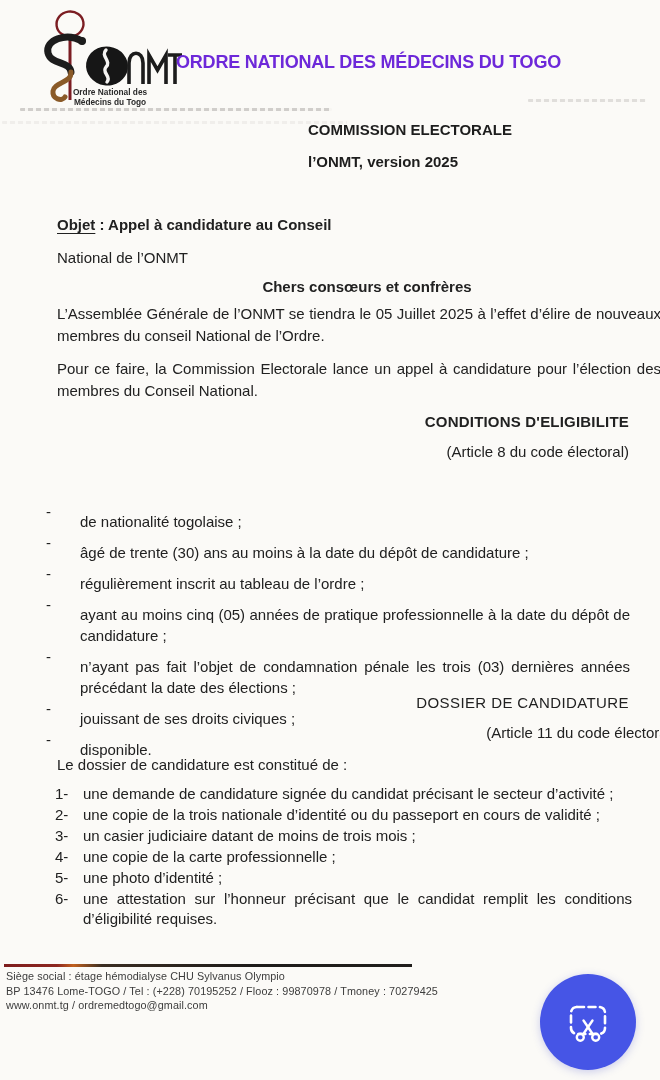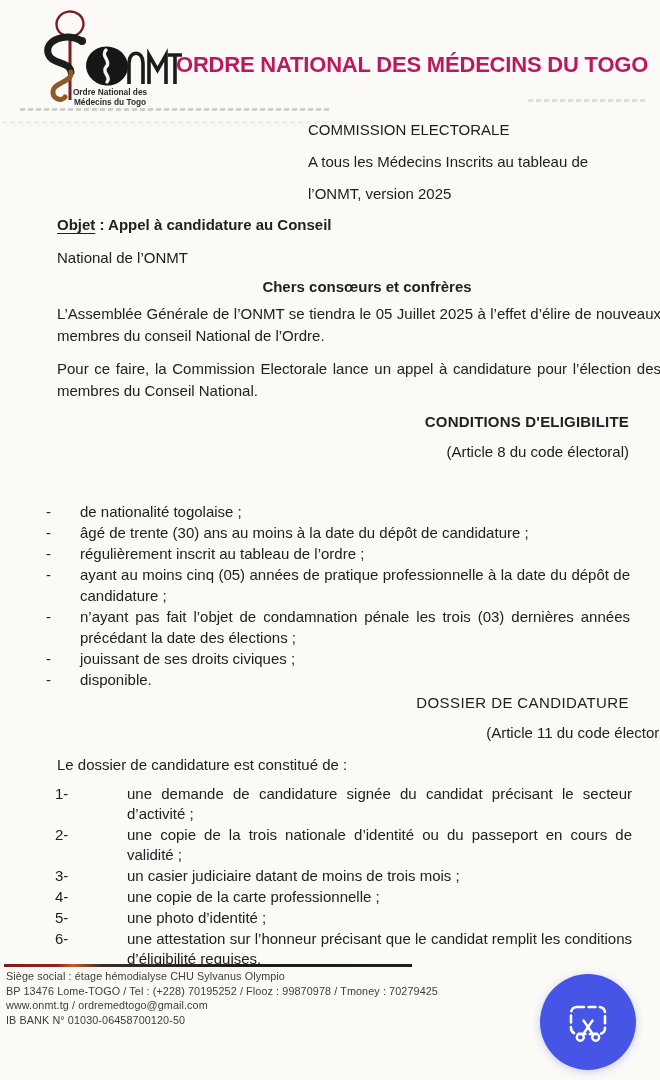--- a/index.html
+++ b/index.html
@@ -9,32 +9,32 @@
     font-family:"Liberation Sans",sans-serif;
     color:#212121;
     position:relative;
   }
   #page{position:relative;width:660px;height:1080px;}
 
   
   .logo{position:absolute;left:12px;top:6px;width:170px;height:102px;}
   .doc-title{
     position:absolute;left:176px;top:52px;white-space:nowrap;
-    font-size:22px;font-weight:bold;letter-spacing:-0.2px;color:#be185d;
+    font-size:18px;font-weight:bold;letter-spacing:-0.2px;color:#6d28d9;
   }
   .tiny-strip{position:absolute;height:3px;border-radius:1px;
     background:repeating-linear-gradient(90deg,rgba(110,105,100,.55) 0 5px,rgba(190,185,180,.12) 5px 8px);
     filter:blur(.4px);}
   .strip1{left:20px;top:108px;width:312px;opacity:.55;}
   .strip2{left:528px;top:99px;width:118px;opacity:.35;}
   .strip3{left:2px;top:121px;width:345px;opacity:.14;}
 
   
   .commission{position:absolute;left:308px;top:114px;width:350px;}
-  .commission div{font-weight:normal;font-size:15px;line-height:32px;white-space:nowrap;color:#1d1d1d;}
+  .commission div{font-weight:bold;font-size:15px;line-height:32px;white-space:nowrap;color:#1d1d1d;}
 
   
   .blk{position:absolute;font-size:15px;line-height:21.5px;color:#212121;margin-left:29px;}
   .objet{left:28px;top:215px;width:620px;}
   .objet .l1{font-weight:bold;line-height:20px;}
   .objet .l1 .u{text-decoration:underline;text-underline-offset:3px;}
   .objet .l2{margin-top:13px;line-height:20px;}
   .salutation{left:8px;top:276px;width:660px;text-align:center;font-weight:bold;}
   .para{left:28px;width:604px;text-align:justify;}
   .p1{top:303px;} .p2{top:358px;}
@@ -43,26 +43,26 @@
   .cond-sub{top:441px;}
   .cond-intro{left:28px;top:473px;width:604px;}
   .dossier-title{top:692px;letter-spacing:.4px;}
   .dossier-sub{top:722px;padding-left:47px;}
   .dossier-intro{left:28px;top:754px;width:604px;}
 
   
   ul.bullets{position:absolute;left:46px;top:501px;width:586px;margin:0;padding:0;list-style:none;}
   ul.bullets li{display:flex;font-size:15px;line-height:21px;}
   ul.bullets .b-marker{width:34px;flex:0 0 34px;}
-  ul.bullets .b-text{width:550px;text-align:justify;}
+  ul.bullets .b-text{width:550px;text-align:justify;margin-top:10px;}
 
   ol.dossier{position:absolute;left:55px;top:784px;width:577px;margin:0;padding:0;list-style:none;}
   ol.dossier li{display:flex;font-size:15px;line-height:20px;margin-bottom:1px;}
   ol.dossier .n-num{width:28px;flex:0 0 28px;}
-  ol.dossier .n-text{width:549px;text-align:justify;margin-left:44px;}
+  ol.dossier .n-text{width:549px;text-align:justify;}
 
   
   .footer-divider{position:absolute;left:4px;top:964px;width:408px;height:3px;
     background:linear-gradient(90deg,#7e1d1d 0%,#8c2620 13%,#c1611f 17%,#3a2d22 24%,#1d1b19 60%,#201e1c 100%);}
   .footer{position:absolute;left:6px;top:969px;width:560px;
     font-size:10.8px;line-height:14.5px;color:#3c3c3c;letter-spacing:.1px;}
 
   
   .fab{position:absolute;left:540px;top:974px;width:96px;height:96px;border:none;
     border-radius:50%;background:#4655e6;cursor:pointer;
@@ -95,21 +95,20 @@
   </svg>
 
   <div class="doc-title">ORDRE NATIONAL DES MÉDECINS DU TOGO</div>
 
   <div class="tiny-strip strip1"></div>
   <div class="tiny-strip strip2"></div>
   <div class="tiny-strip strip3"></div>
 
   <div class="commission">
     <div>COMMISSION ELECTORALE</div>
-    <div>A tous les Médecins Inscrits au tableau de</div>
     <div>l’ONMT, version 2025</div>
   </div>
 
   <div class="blk objet">
     <div class="l1">
       <span class="u">Objet</span><span> : Appel à candidature au Conseil</span>
     </div>
     <div class="l2">National de l’ONMT</div>
   </div>
 
@@ -181,21 +180,20 @@
         <span class="n-num">6-</span>
         <span class="n-text">une attestation sur l’honneur précisant que le candidat remplit les conditions d’éligibilité requises.</span>
       </li>
   </ol>
 
   <div class="footer-divider"></div>
   <div class="footer">
     <div>Siège social : étage hémodialyse CHU Sylvanus Olympio</div>
     <div>BP 13476 Lome-TOGO / Tel : (+228) 70195252 / Flooz : 99870978 / Tmoney : 70279425</div>
     <div>www.onmt.tg / ordremedtogo@gmail.com</div>
-    <div>IB BANK N° 01030-06458700120-50</div>
   </div>
 
   <button class="fab">
     <svg width="48" height="48" viewBox="0 0 48 48">
       <rect x="7" y="9" width="34" height="27" rx="6" fill="none" stroke="#ffffff" stroke-width="2.6" stroke-dasharray="7 4.5" stroke-linecap="round"></rect>
       <line x1="28.5" y1="22.5" x2="19" y2="36.5" stroke="#ffffff" stroke-width="2.4" stroke-linecap="round"></line>
       <line x1="19.5" y1="22.5" x2="29" y2="36.5" stroke="#ffffff" stroke-width="2.4" stroke-linecap="round"></line>
       <circle cx="16.3" cy="39.3" r="3.5" fill="none" stroke="#ffffff" stroke-width="2.4"></circle>
       <circle cx="31.7" cy="39.3" r="3.5" fill="none" stroke="#ffffff" stroke-width="2.4"></circle>
     </svg>

